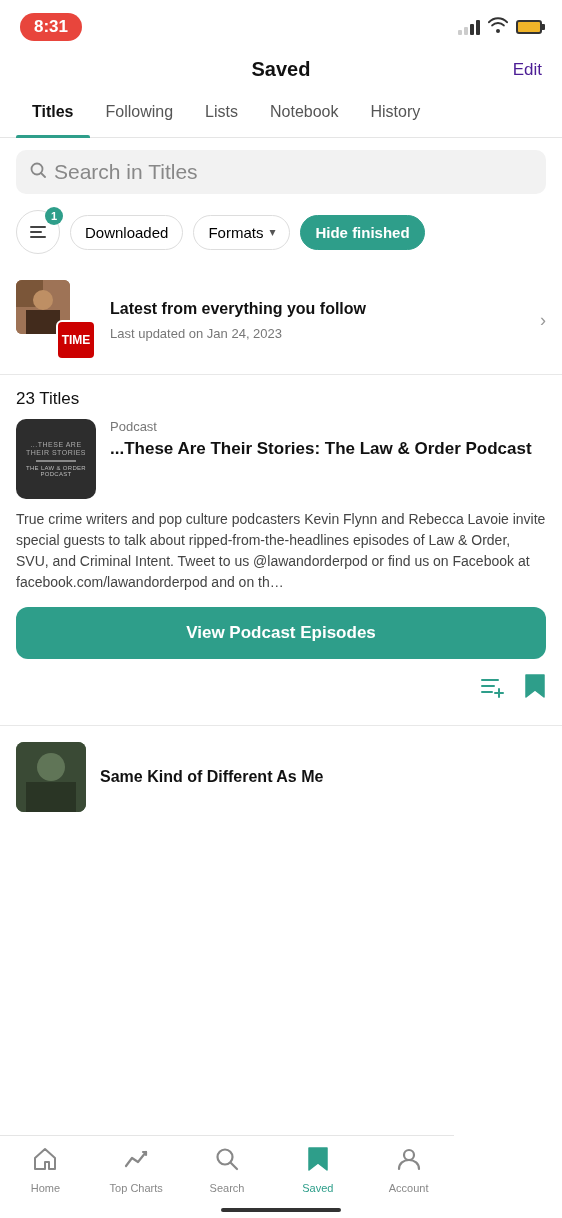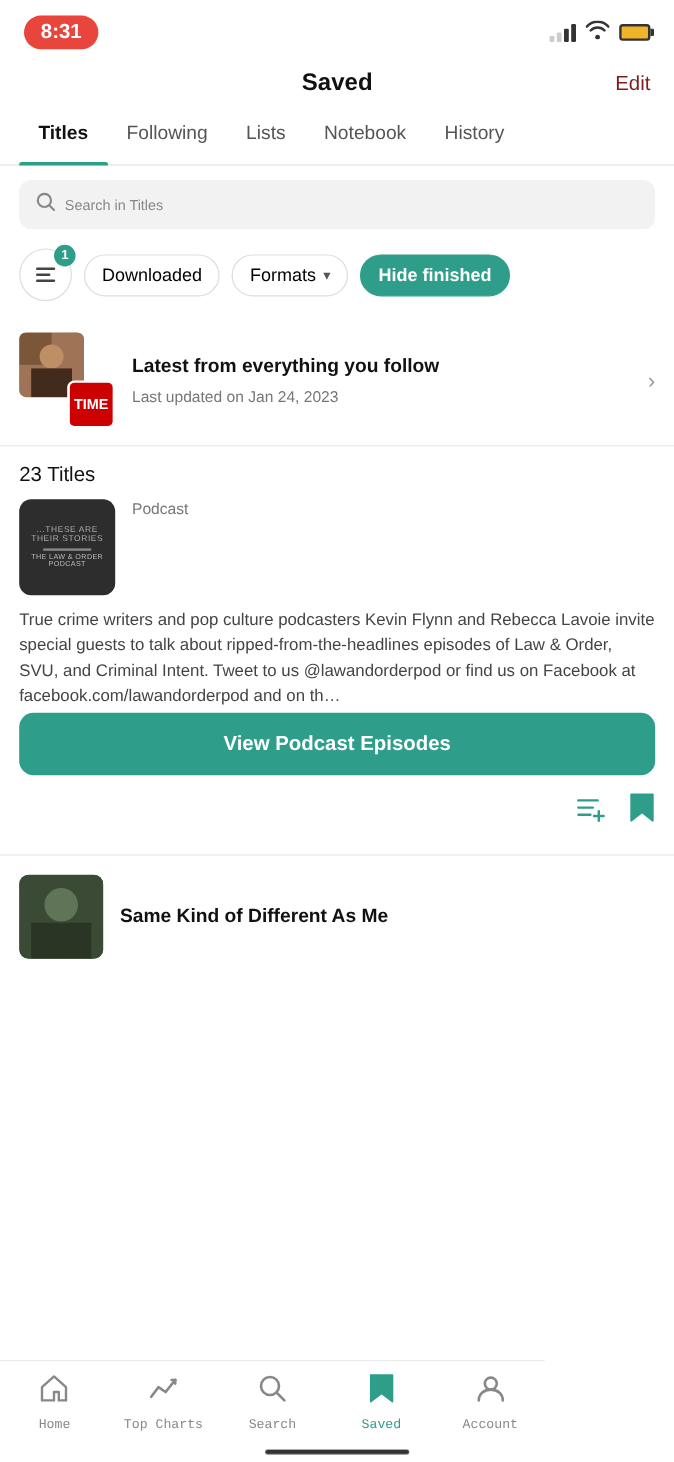--- a/index.html
+++ b/index.html
@@ -81,21 +81,21 @@
     }
     .header-title {
       font-size: 20px;
       font-weight: 600;
       color: #111;
     }
     .header-edit {
       position: absolute;
       right: 20px;
       font-size: 17px;
-      color: #7f1d1d;
+      color: #4c1d95;
       font-weight: 400;
     }
 
     
     .tabs {
       display: flex;
       border-bottom: 1px solid #e5e5e5;
       padding: 0 16px;
       gap: 0;
     }
@@ -131,21 +131,21 @@
       border-radius: 10px;
       padding: 10px 14px;
       gap: 8px;
     }
     .search-bar-icon {
       color: #888;
       font-size: 16px;
     }
     .search-bar-text {
       color: #888;
-      font-size: 12px;
+      font-size: 21px;
     }
 
     
     .filter-row {
       display: flex;
       align-items: center;
       padding: 4px 16px 12px 16px;
       gap: 10px;
       overflow-x: auto;
     }
@@ -316,21 +316,21 @@
     .podcast-title {
       font-size: 17px;
       font-weight: 700;
       line-height: 1.3;
       color: #111;
     }
     .podcast-desc {
       font-size: 14px;
       color: #444;
       line-height: 1.5;
-      margin-bottom: 4px;
+      margin-bottom: 14px;
     }
     .podcast-btn {
       width: 100%;
       background: #2e9e8a;
       color: #fff;
       font-size: 17px;
       font-weight: 600;
       border: none;
       border-radius: 12px;
       padding: 16px;
@@ -375,21 +375,20 @@
       position: fixed;
       bottom: 0;
       left: 0;
       width: 454px;
       background: #fff;
       border-top: 1px solid #e5e5e5;
       display: flex;
       justify-content: space-around;
       align-items: center;
       padding: 10px 0 24px 0;
-      font-family: Liberation Mono, monospace;
     }
     .nav-item {
       display: flex;
       flex-direction: column;
       align-items: center;
       gap: 4px;
       cursor: pointer;
       flex: 1;
     }
     .nav-icon {
@@ -535,20 +534,21 @@
   <div class="podcast-top">
     <div class="podcast-img">
       <div class="podcast-img-inner">
         <div style="font-size:7px; color:#aaa; letter-spacing:0.5px; text-align:center; line-height:1.2; margin-bottom:3px;">...THESE ARE<br>THEIR STORIES</div>
         <div style="width:40px; height:2px; background:#888; margin-bottom:3px;"></div>
         <div style="font-size:6px; color:#bbb; text-align:center; letter-spacing:0.3px;">THE LAW &amp; ORDER PODCAST</div>
       </div>
     </div>
     <div class="podcast-meta">
       <div class="podcast-type">Podcast</div>
+      <div class="podcast-title">...These Are Their Stories: The Law &amp; Order Podcast</div>
     </div>
   </div>
   <div class="podcast-desc">True crime writers and pop culture podcasters Kevin Flynn and Rebecca Lavoie invite special guests to talk about ripped-from-the-headlines episodes of Law &amp; Order, SVU, and Criminal Intent. Tweet to us @lawandorderpod or find us on Facebook at facebook.com/lawandorderpod and on th…</div>
   <button class="podcast-btn">View Podcast Episodes</button>
   <div class="podcast-actions">
     <span class="action-icon">
       <svg width="26" height="26" viewBox="0 0 26 26" fill="none">
         <line x1="2" y1="7" x2="18" y2="7" stroke="#2e9e8a" stroke-width="2" stroke-linecap="round"></line>
         <line x1="2" y1="13" x2="14" y2="13" stroke="#2e9e8a" stroke-width="2" stroke-linecap="round"></line>
         <line x1="2" y1="19" x2="12" y2="19" stroke="#2e9e8a" stroke-width="2" stroke-linecap="round"></line>

